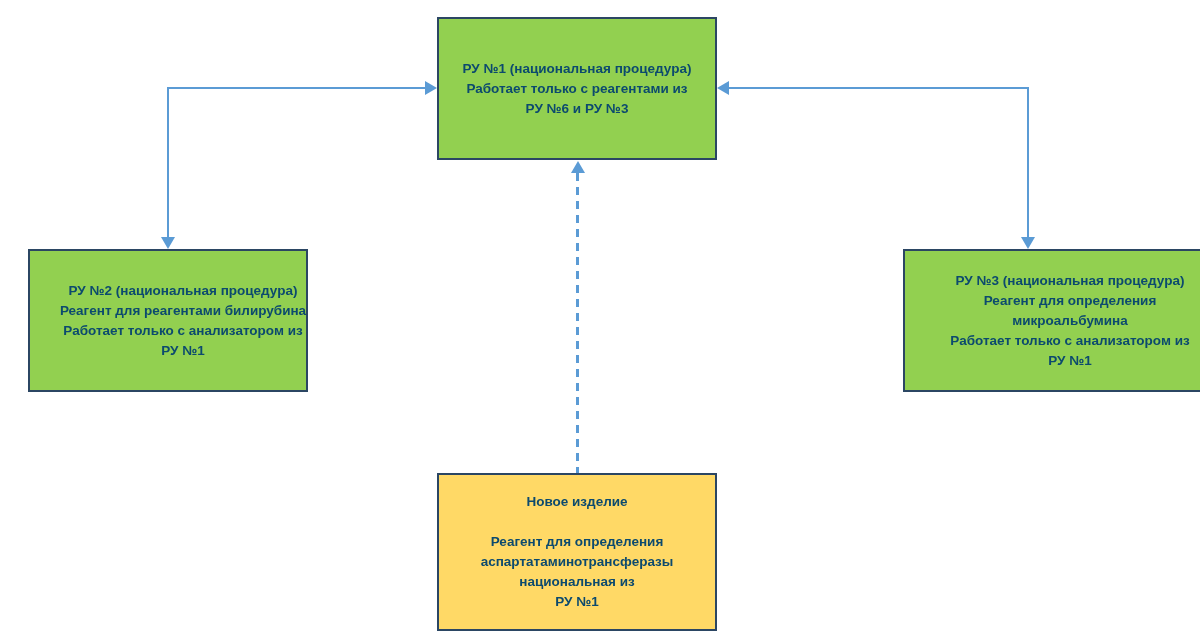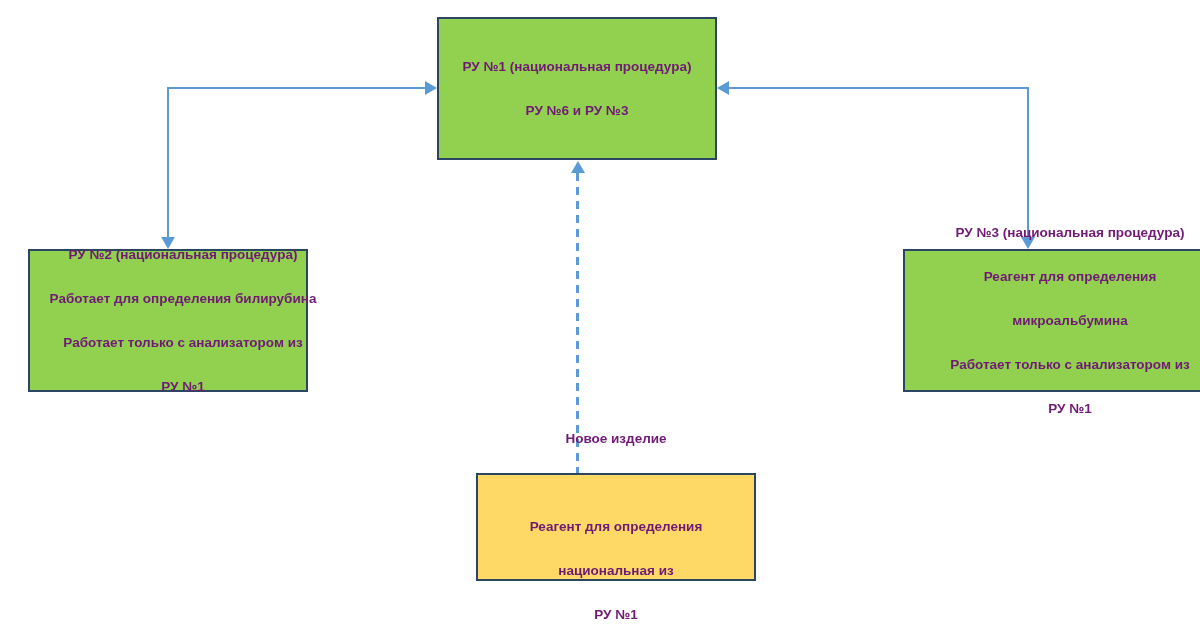--- a/index.html
+++ b/index.html
@@ -15,31 +15,30 @@
     position: absolute;
     box-sizing: border-box;
     border: 2px solid #2b4663;
     display: flex;
     flex-direction: column;
     justify-content: center;
     align-items: center;
     text-align: center;
     font-weight: 700;
     font-size: 13.5px;
-    color: #701a75;
-    gap: 24px;
+    color: #0c4a6e;
   }
   .node.green { background: #92d050; }
   .node.yellow { background: #ffd966; }
   .node .line { min-height: 20px; line-height: 20px; white-space: nowrap; }
 
   .node-ru1 { left: 437px; top: 17px;  width: 280px; height: 143px; }
   .node-ru2 { left: 28px;  top: 249px; width: 280px; height: 143px; padding-left: 30px; }
   .node-ru3 { left: 903px; top: 249px; width: 334px; height: 143px; }
-  .node-new { left: 437px; top: 473px; width: 280px; height: 108px; margin-left: 39px; }
+  .node-new { left: 437px; top: 473px; width: 280px; height: 158px; }
 
   .seg { position: absolute; background: #5b9bd5; }
   .seg.h { height: 2px; }
   .seg.v { width: 2px; }
 
   .seg-left-h  { left: 167px; top: 87px; width: 260px; }
   .seg-left-v  { left: 167px; top: 87px; height: 152px; }
   .seg-right-h { left: 728px; top: 87px; width: 301px; }
   .seg-right-v { left: 1027px; top: 87px; height: 152px; }
 
@@ -75,39 +74,41 @@
   <div class="seg h seg-right-h"></div>
   <div class="seg v seg-right-v"></div>
   <div class="arr left arr-into-ru1-right"></div>
   <div class="arr down arr-into-ru3"></div>
 
   <div class="dash-v"></div>
   <div class="arr up arr-into-ru1-bottom"></div>
 
   <div class="node green node-ru1">
     <div class="line">РУ №1 (национальная процедура)</div>
+    <div class="line">Работает только с реагентами из</div>
     <div class="line">РУ №6 и РУ №3</div>
   </div>
 
   <div class="node green node-ru2">
     <div class="line">РУ №2 (национальная процедура)</div>
-    <div class="line">Работает для определения билирубина</div>
+    <div class="line">Реагент для реагентами билирубина</div>
     <div class="line">Работает только с анализатором из</div>
     <div class="line">РУ №1</div>
   </div>
 
   <div class="node green node-ru3">
     <div class="line">РУ №3 (национальная процедура)</div>
     <div class="line">Реагент для определения</div>
     <div class="line">микроальбумина</div>
     <div class="line">Работает только с анализатором из</div>
     <div class="line">РУ №1</div>
   </div>
 
   <div class="node yellow node-new">
     <div class="line">Новое изделие</div>
     <div class="line"></div>
     <div class="line">Реагент для определения</div>
+    <div class="line">аспартатаминотрансферазы</div>
     <div class="line">национальная из</div>
     <div class="line">РУ №1</div>
   </div>
 
 </div>
 
 </body></html>

